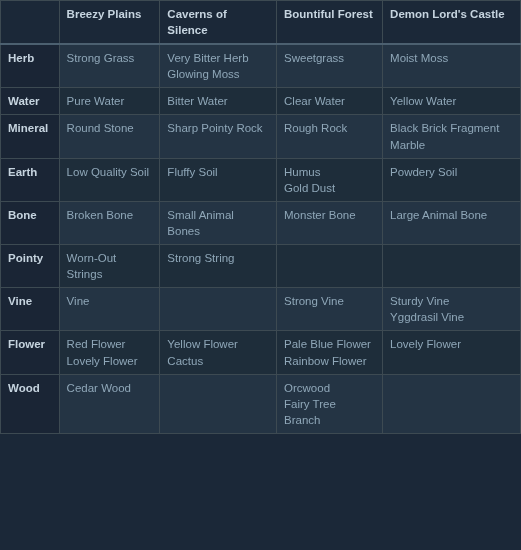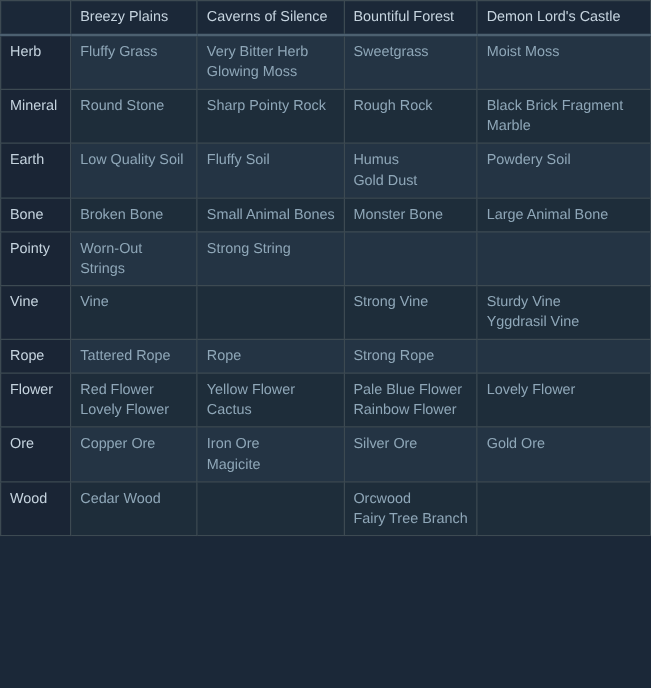--- a/index.html
+++ b/index.html
@@ -16,33 +16,33 @@
     }
     th, td {
       border: 1px solid #3d4a52;
       padding: 5px 7px;
       vertical-align: top;
       line-height: 1.4;
     }
     thead th {
       background: #1b2838;
       color: #c6d4df;
-      font-weight: normal;
+      font-weight: bold;
       font-size: 11.5px;
       text-align: left;
       border-bottom: 2px solid #4c6070;
     }
     tbody tr {
       background: #1e2d3a;
     }
     tbody tr:nth-child(odd) {
       background: #243444;
     }
     tbody td:first-child {
-      font-weight: normal;
+      font-weight: bold;
       color: #c6d4df;
       white-space: nowrap;
       background: #1a2535;
     }
     tbody td {
       color: #8fa7b8;
       font-size: 11.5px;
     }
     
     col.cat   { width: 52px; }
@@ -67,24 +67,31 @@
       <th></th>
       <th>Breezy Plains</th>
       <th>Caverns of Silence</th>
       <th>Bountiful Forest</th>
       <th>Demon Lord's Castle</th>
     </tr>
   </thead>
   <tbody id="table-body">
   <tr>
         <td>Herb</td>
-        <td>Fluffy Grass</td>
+        <td>Strong Grass</td>
         <td>Very Bitter Herb<br>Glowing Moss</td>
         <td>Sweetgrass</td>
         <td>Moist Moss</td>
+      </tr>
+      <tr>
+        <td>Water</td>
+        <td>Pure Water</td>
+        <td>Bitter Water</td>
+        <td>Clear Water</td>
+        <td>Yellow Water</td>
       </tr>
       <tr>
         <td>Mineral</td>
         <td>Round Stone</td>
         <td>Sharp Pointy Rock</td>
         <td>Rough Rock</td>
         <td>Black Brick Fragment<br>Marble</td>
       </tr>
       <tr>
         <td>Earth</td>
@@ -108,39 +115,25 @@
         <td></td>
       </tr>
       <tr>
         <td>Vine</td>
         <td>Vine</td>
         <td></td>
         <td>Strong Vine</td>
         <td>Sturdy Vine<br>Yggdrasil Vine</td>
       </tr>
       <tr>
-        <td>Rope</td>
-        <td>Tattered Rope</td>
-        <td>Rope</td>
-        <td>Strong Rope</td>
-        <td></td>
-      </tr>
-      <tr>
         <td>Flower</td>
         <td>Red Flower<br>Lovely Flower</td>
         <td>Yellow Flower<br>Cactus</td>
         <td>Pale Blue Flower<br>Rainbow Flower</td>
         <td>Lovely Flower</td>
-      </tr>
-      <tr>
-        <td>Ore</td>
-        <td>Copper Ore</td>
-        <td>Iron Ore<br>Magicite</td>
-        <td>Silver Ore</td>
-        <td>Gold Ore</td>
       </tr>
       <tr>
         <td>Wood</td>
         <td>Cedar Wood</td>
         <td></td>
         <td>Orcwood<br>Fairy Tree Branch</td>
         <td></td>
       </tr>
     </tbody>
 </table>

